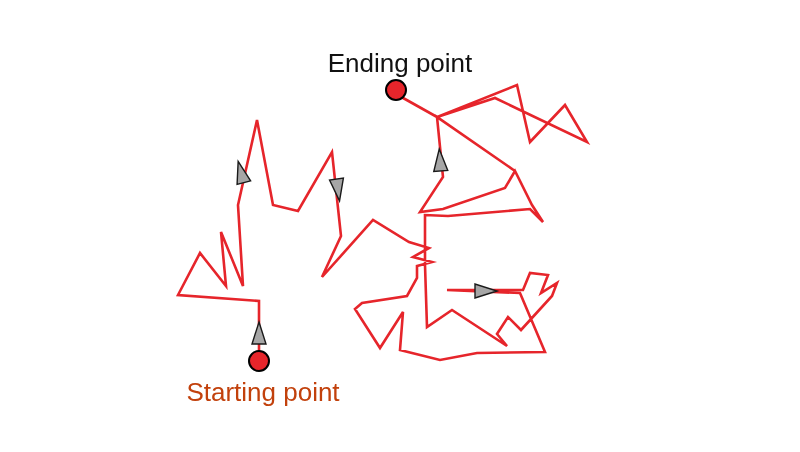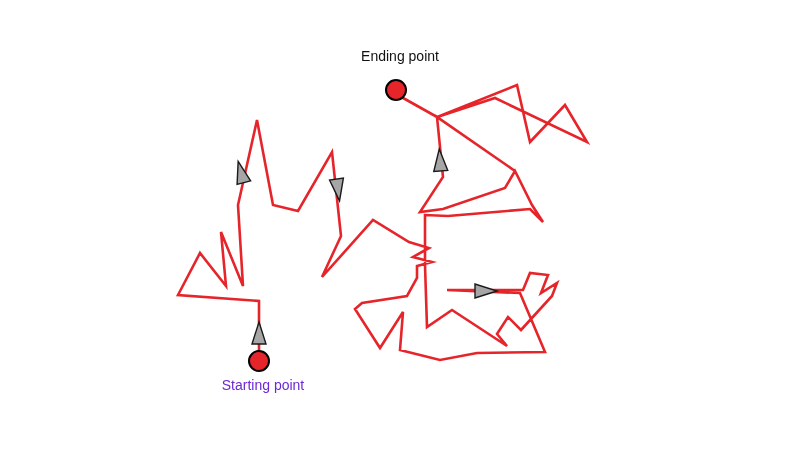--- a/index.html
+++ b/index.html
@@ -18,21 +18,21 @@
   .walk-svg {
     position: absolute;
     left: 0;
     top: 0;
     width: 800px;
     height: 452px;
   }
   .pt-label {
     position: absolute;
     transform: translateX(-50%);
-    font-size: 14px;
+    font-size: 26px;
     font-weight: 400;
     color: #111111;
     white-space: nowrap;
     letter-spacing: 0px;
   }
   .pt-label.ending { left: 400px; top: 48px; }
   .pt-label.starting { left: 263px; top: 377px; }
 </style>
 </head>
 <body>
@@ -42,14 +42,14 @@
       <polyline points="259,352 259,301 178,295 200,253 226,286 221,232 243,286 238,205 257,120 273,205 298,211 332,152 341,236 322,277 373,220 409,242 429,248 413,257 432,262 417,266 417,278 407,296 362,303 355,309 380,348 403,312 400,350 440,360 477,353 545,352 520,293 447,290 523,290 530,273 548,275 541,293 557,283 552,296 521,330 508,317 497,334 507,346 452,310 427,327 425,265 425,215 448,216 530,209 543,222 532,205 515,171 505,188 443,209 420,212 443,177 437,117 515,171 437,117 517,85 530,142 565,105 587,142 495,98 437,117 396,94" fill="none" stroke="#e6252b" stroke-width="2.6" stroke-linejoin="miter" stroke-linecap="round"></polyline>
       <circle cx="259" cy="361" r="10" fill="#e6252b" stroke="#000000" stroke-width="2"></circle>
       <circle cx="396" cy="90" r="10" fill="#e6252b" stroke="#000000" stroke-width="2"></circle>
       <polygon points="0,-11 7,11 -7,11" transform="translate(259,333) rotate(0)" fill="#a6a6a6" stroke="#1a1a1a" stroke-width="1.4" stroke-linejoin="miter"></polygon>
       <polygon points="0,-11 7,11 -7,11" transform="translate(241,172) rotate(-15)" fill="#a6a6a6" stroke="#1a1a1a" stroke-width="1.4" stroke-linejoin="miter"></polygon>
       <polygon points="0,-11 7,11 -7,11" transform="translate(338,190) rotate(172)" fill="#a6a6a6" stroke="#1a1a1a" stroke-width="1.4" stroke-linejoin="miter"></polygon>
       <polygon points="0,-11 7,11 -7,11" transform="translate(440,160) rotate(-4)" fill="#a6a6a6" stroke="#1a1a1a" stroke-width="1.4" stroke-linejoin="miter"></polygon>
       <polygon points="0,-11 7,11 -7,11" transform="translate(486,291) rotate(90)" fill="#a6a6a6" stroke="#1a1a1a" stroke-width="1.4" stroke-linejoin="miter"></polygon>
     </svg>
   <div class="pt-label ending" style="color: rgb(17, 17, 17);">Ending point</div>
-  <div class="pt-label starting" style="color: #6d28d9;">Starting point</div>
+  <div class="pt-label starting" style="color: #c2410c;">Starting point</div>
 </div>
 
 </body></html>

